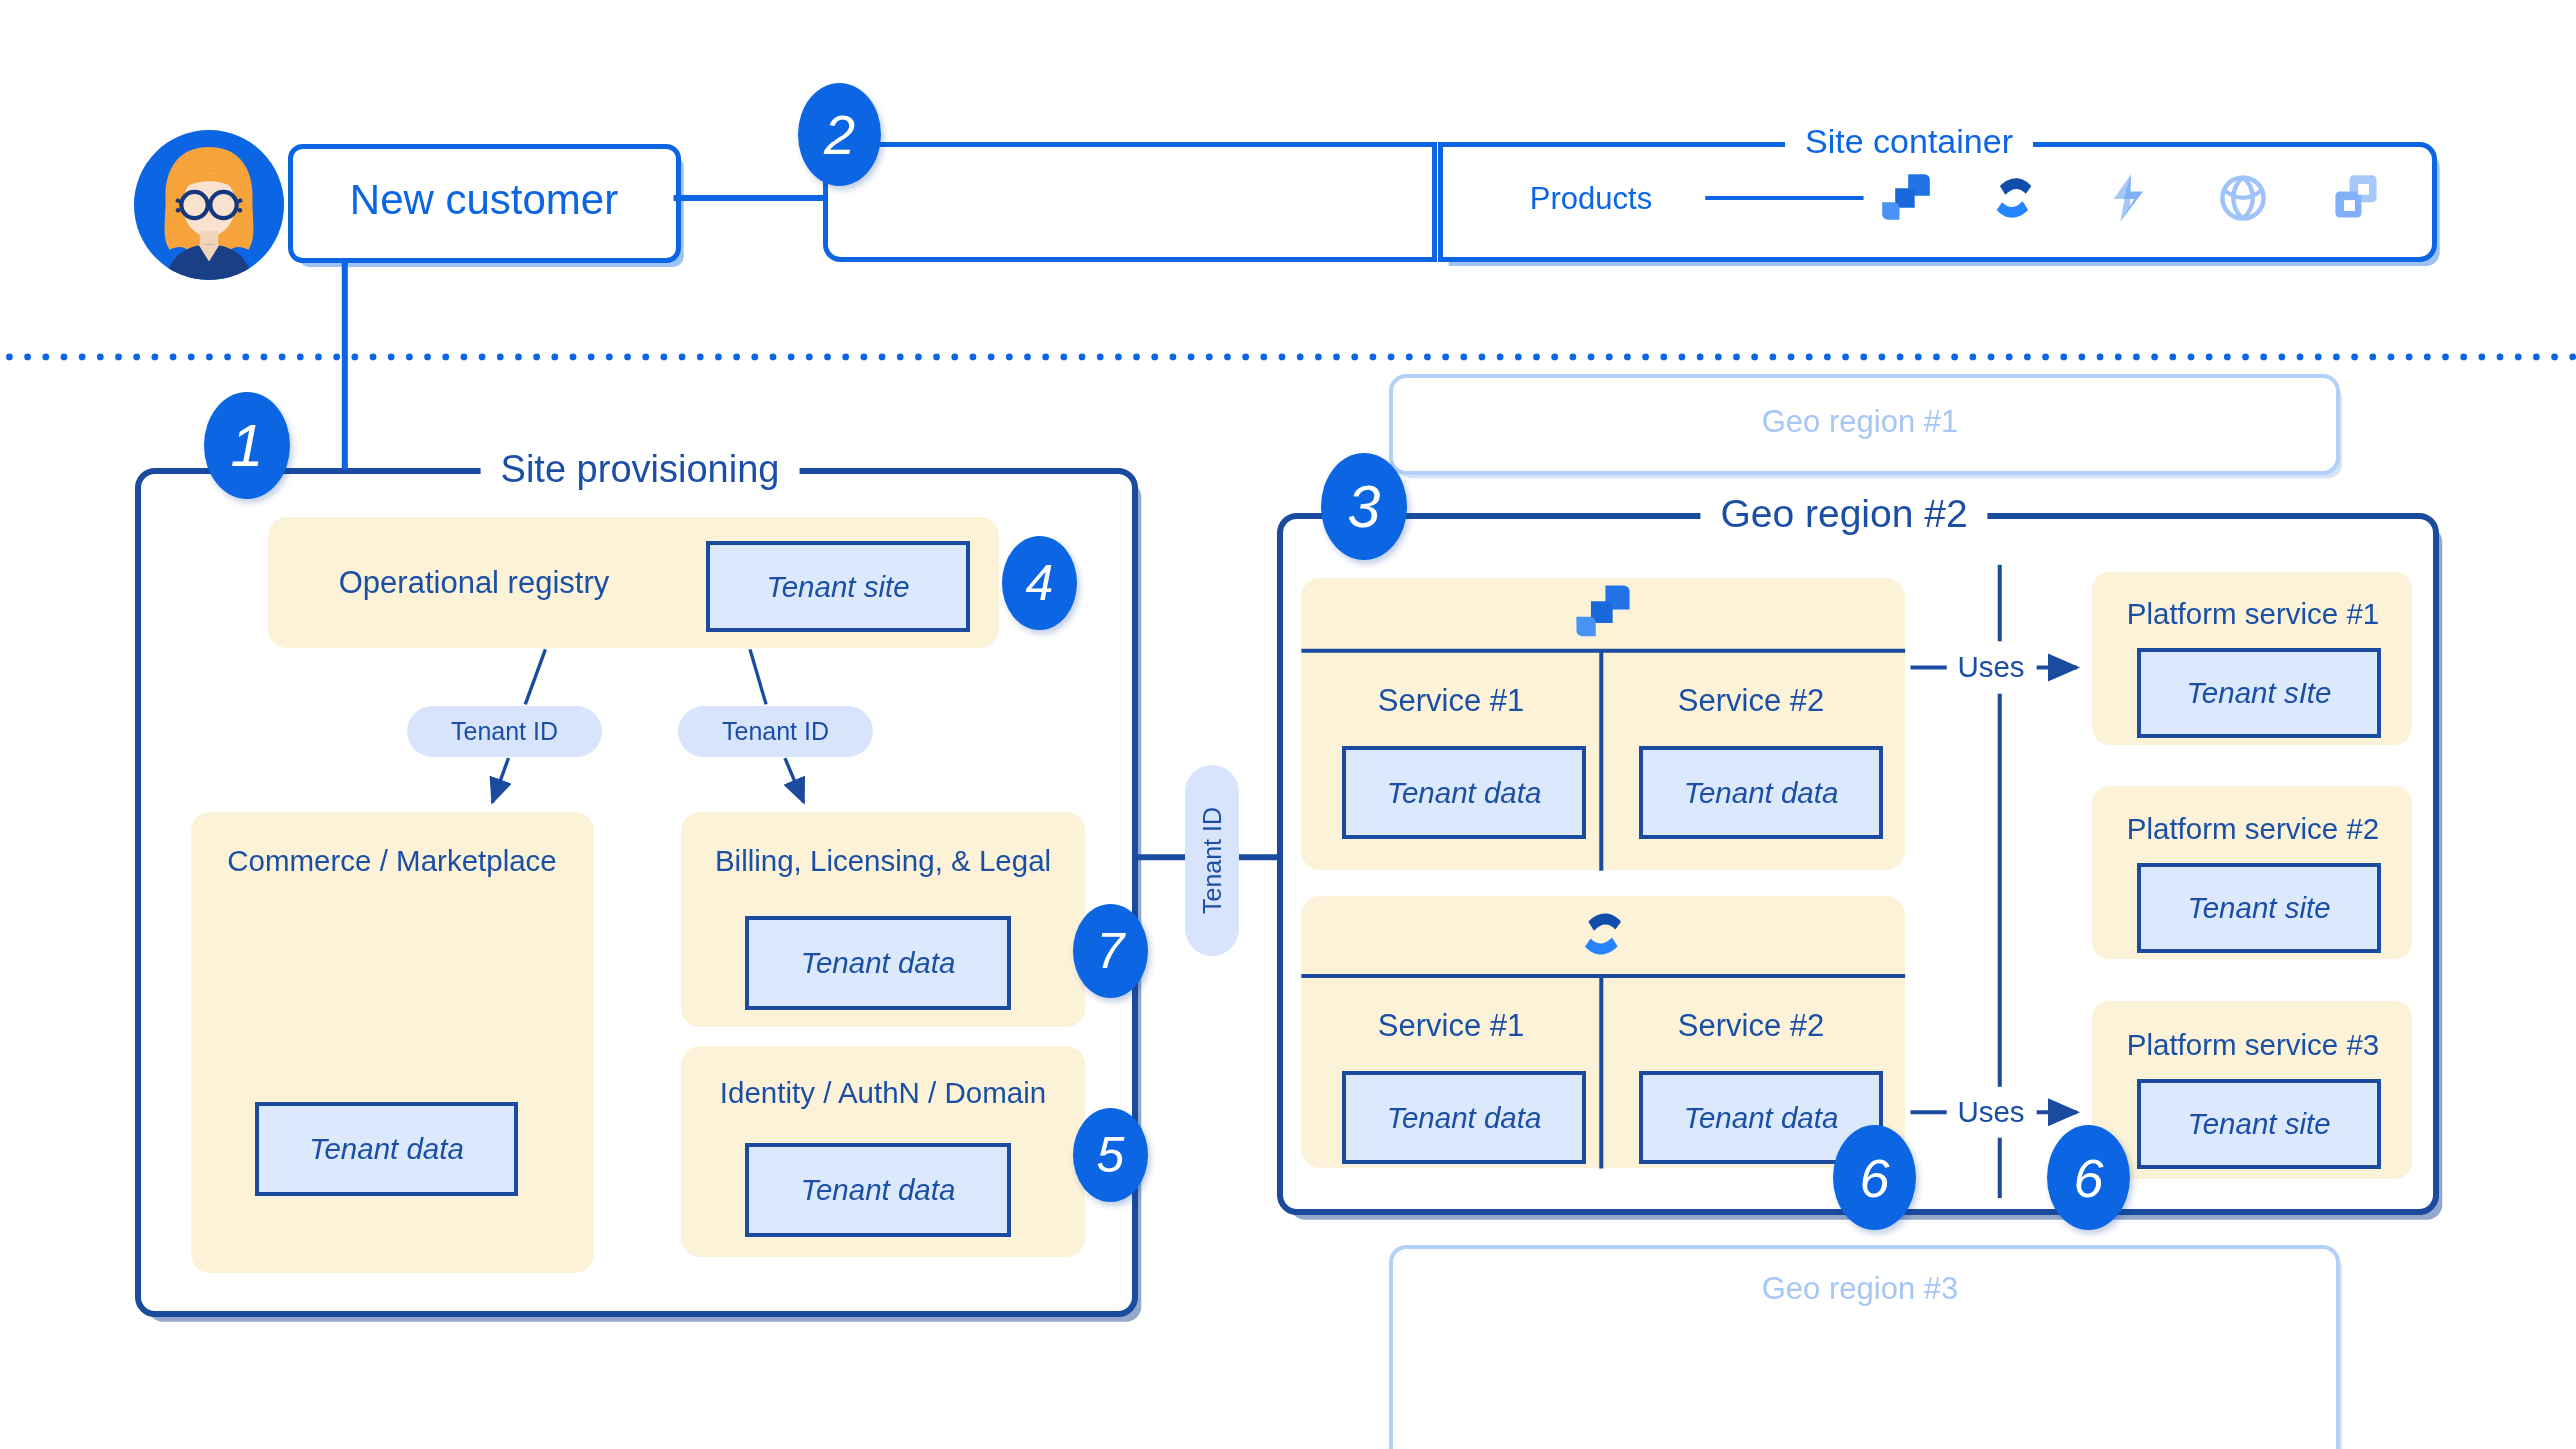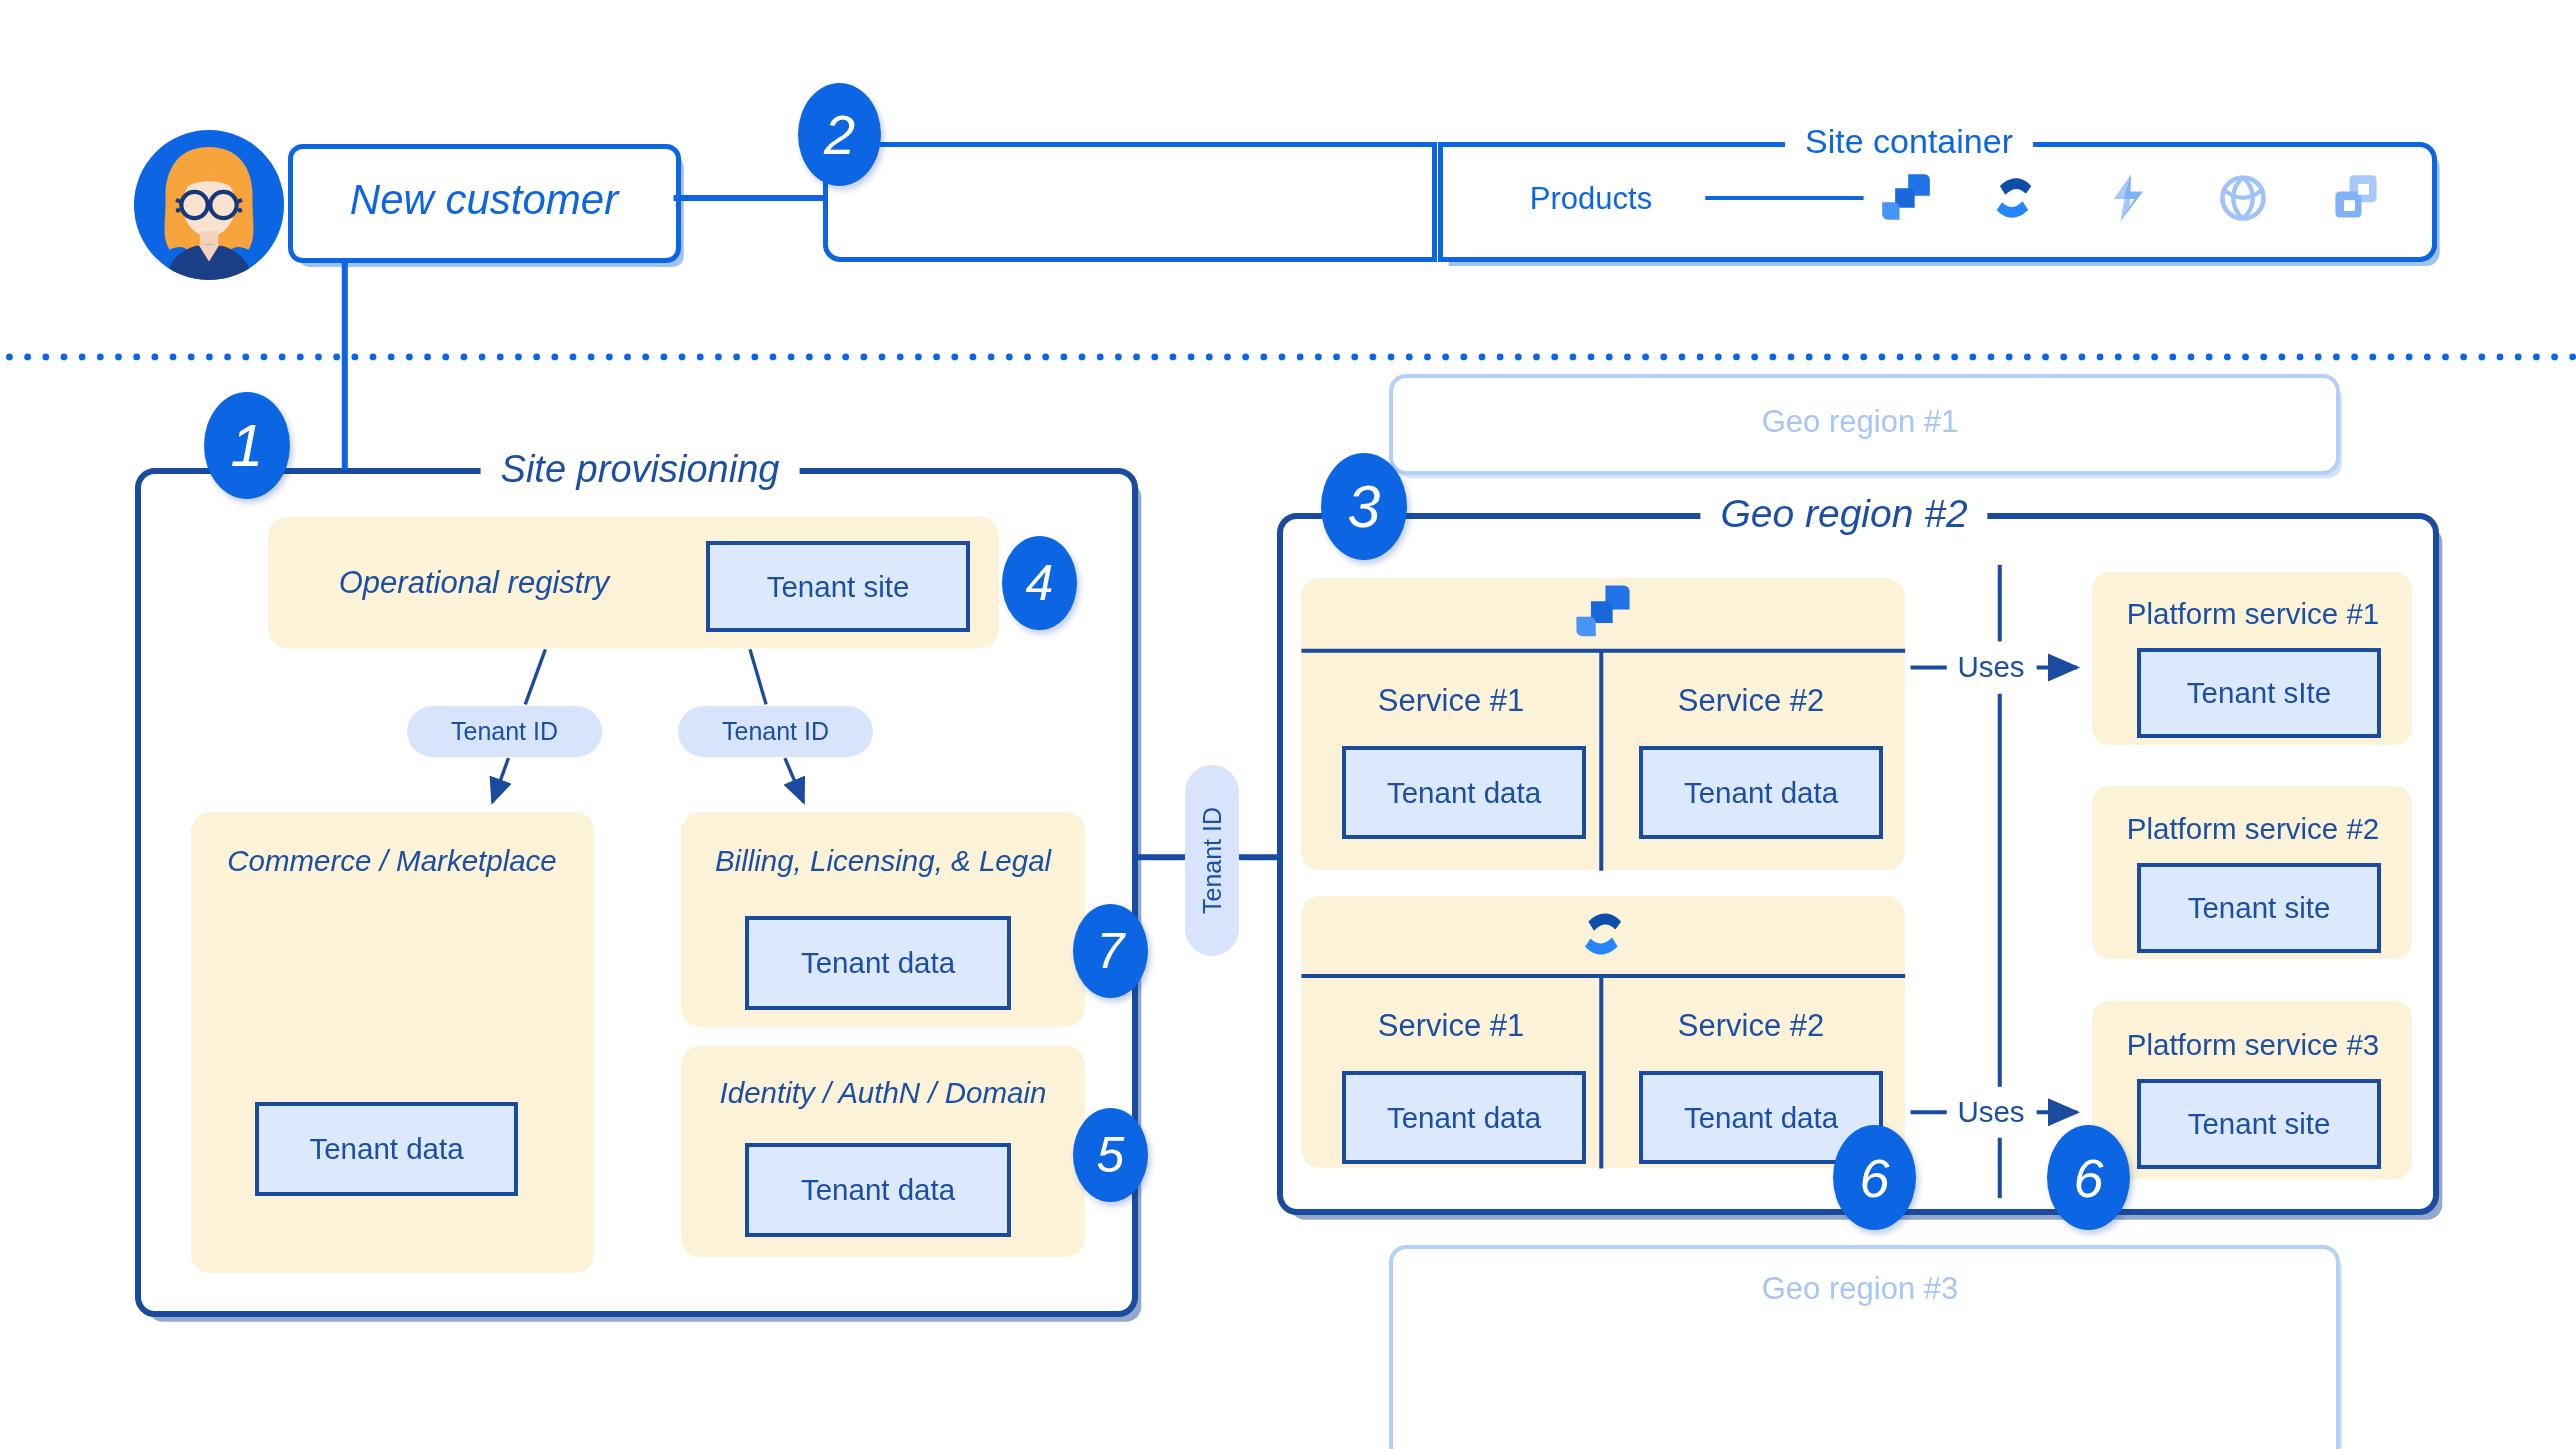--- a/index.html
+++ b/index.html
@@ -18,33 +18,33 @@
     font-family:"Liberation Sans", sans-serif;
   }
   .abs{position:absolute;}
   .ctr{position:absolute;transform:translate(-50%,-50%);white-space:nowrap;}
   .overlay{position:absolute;left:0;top:0;width:2576px;height:1449px;}
   .box-bright{position:absolute;background:#fff;border:5.4px solid var(--brand);}
   .box-navy{position:absolute;background:#fff;border:6px solid var(--navy);border-radius:20px;}
   .cream{position:absolute;background:var(--cream);border-radius:19px;}
   .tbox{position:absolute;background:var(--lfill);border:4.7px solid var(--navy);
         display:flex;align-items:center;justify-content:center;
-        color:var(--navy-text);font-size:29.5px;}
+        color:var(--navy-text);font-size:29.5px;font-style:italic;}
   .pill{position:absolute;background:var(--pill);border-radius:27px;
         display:flex;align-items:center;justify-content:center;
         color:var(--navy-text);font-size:25px;}
   .legend{position:absolute;transform:translate(-50%,-50%);background:#fff;
           padding:1.3px 20px;white-space:nowrap;}
   .badge{position:absolute;background:var(--brand);border-radius:50%;color:#fff;
          font-style:italic;display:flex;align-items:center;justify-content:center;
          box-shadow:2.7px 4px 6.7px rgba(12,60,150,.25);}
   .t-navy{color:var(--navy-text);}
   .t-brand{color:var(--brand);}
   .t-faded{color:var(--faded);}
-  .it{font-style:italic;}
+  .it{}
   .sh-b{box-shadow:6.7px 8px 0 -4px rgba(12,102,228,.40);}
   .sh-n{box-shadow:8px 9.4px 0 -4.7px rgba(18,62,140,.45);}
   .sh-l{box-shadow:5.4px 6.7px 0 -3.4px rgba(174,204,246,.55);}
   .usesbg{background:#fff;padding:0 8px;}
 </style>
 </head>
 <body>
 
 <div id="canvas">
 

